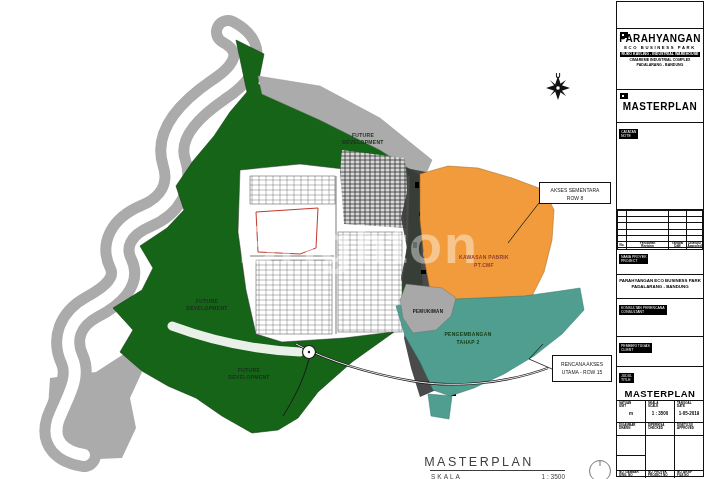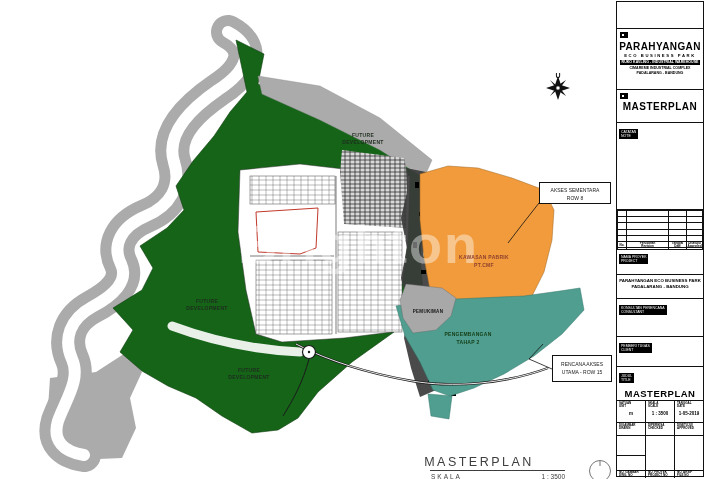--- a/index.html
+++ b/index.html
@@ -144,21 +144,21 @@
     <line x1="600" y1="460.5" x2="600" y2="466" stroke="#777" stroke-width="1"></line>
   </g>
 </svg>
 
 <div id="panel">
 
   <div class="sec" style="top:0;height:26px;border-top:none;"></div>
 
   <div class="sec" style="top:26px;height:61px;">
     <div class="logo"></div>
-    <div class="brandname" style="margin-top:12px;">PARAHYANGAN</div>
+    <div class="brandname" style="margin-top:4px;">PARAHYANGAN</div>
     <div class="brandsub">ECO BUSINESS PARK</div>
     <div class="brandbar">RUKO KAVLING - INDUSTRIAL WAREHOUSE</div>
     <div class="brandline">CIMAREME INDUSTRIAL COMPLEX</div>
     <div class="brandline">PADALARANG - BANDUNG</div>
   </div>
 
   <div class="sec" style="top:87px;height:33px;">
     <div class="logo"></div>
     <div class="doctitle" style="margin-top:11px;">MASTERPLAN</div>
   </div>

